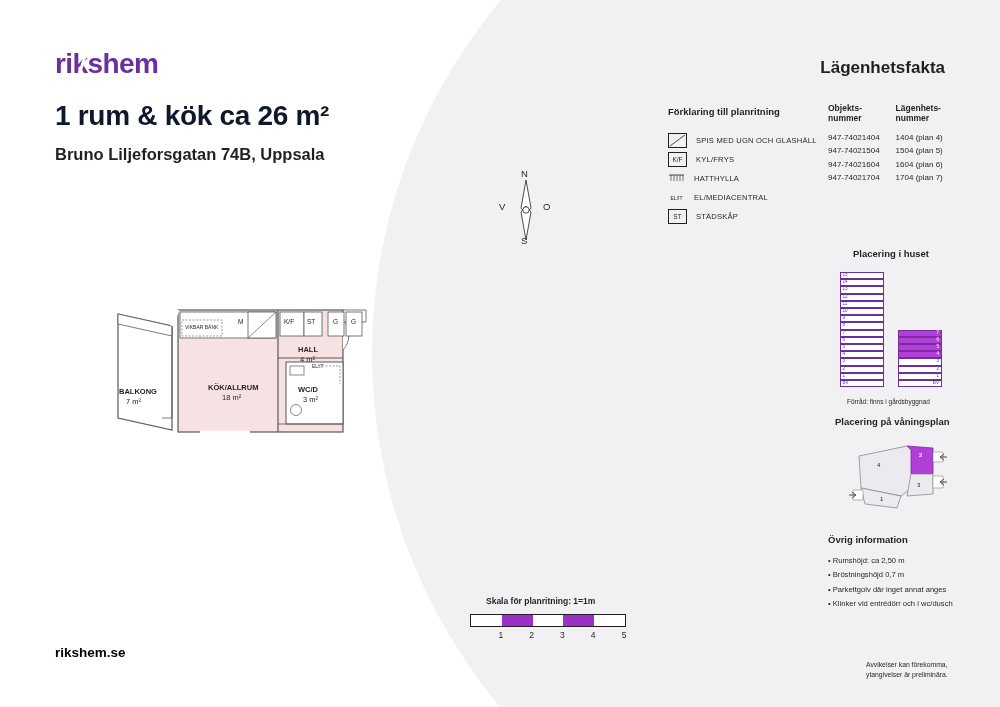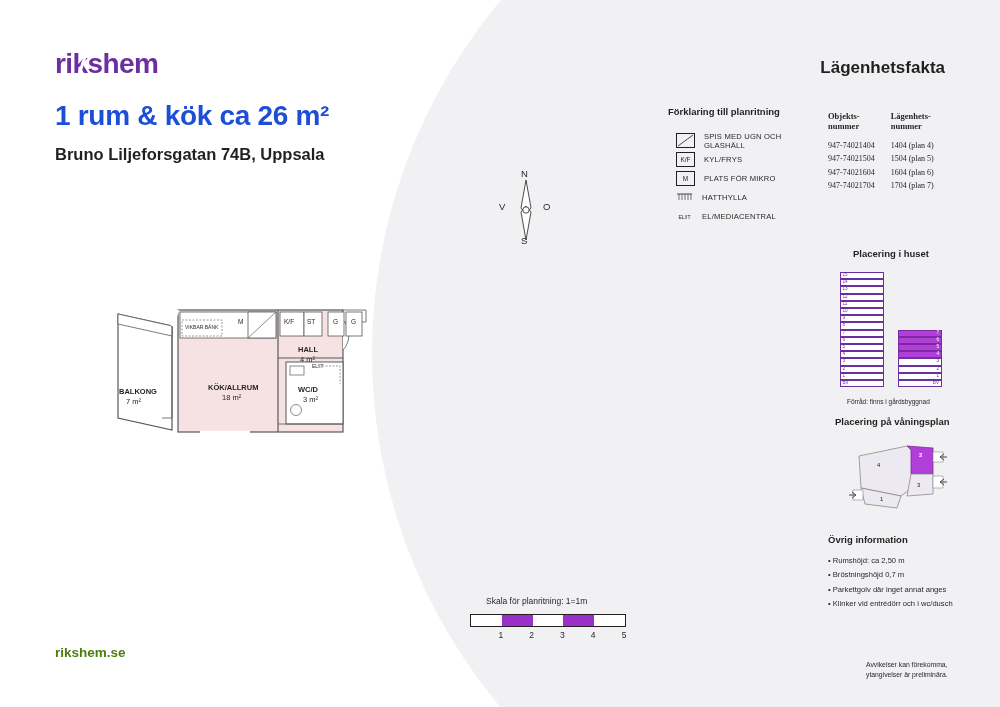--- a/index.html
+++ b/index.html
@@ -44,70 +44,70 @@
     width: 3px; height: 34px;
     background: #ffffff;
     transform: rotate(18deg);
   }
   h1.title {
     position: absolute;
     left: 55px; top: 100px;
     margin: 0;
     font-size: 28px;
     font-weight: bold;
-    color: #1d4ed8;
+    color: #0f172a;
     letter-spacing: -0.3px;
   }
   h2.subtitle {
     position: absolute;
     left: 55px; top: 145px;
     margin: 0;
     font-size: 16.5px;
     font-weight: bold;
     color: #231f20;
   }
   .footer-url {
     position: absolute;
     left: 55px; top: 645px;
     font-size: 13.5px;
     font-weight: bold;
-    color: #4d7c0f;
+    color: #000000;
   }
 
   
   .compass { position: absolute; left: 498px; top: 168px; width: 54px; height: 82px; }
   .compass .lbl { position: absolute; font-size: 9.5px; color: #231f20; }
   .compass .n { left: 23px; top: 0px; }
   .compass .s { left: 23px; top: 67px; }
   .compass .v { left: 1px; top: 33px; }
   .compass .o { left: 45px; top: 33px; }
   .compass .needle { position: absolute; left: 18px; top: 12px; }
 
   
   .plan { position: absolute; left: 100px; top: 300px; width: 310px; height: 170px; }
   .plan .txt { position: absolute; font-size: 7.5px; color: #231f20; text-align: center; }
   .rm-name { font-weight: bold; }
 
   
   .legend { position: absolute; left: 668px; top: 106px; width: 150px; }
   .legend-title { font-size: 9.5px; font-weight: bold; margin-bottom: 14px; }
-  .legend-row { display: flex; align-items: center; height: 19px; margin-left: 8px; }
+  .legend-row { display: flex; align-items: center; height: 19px; }
   .legend-sym {
     width: 17px; height: 13px; margin-right: 9px; flex: 0 0 17px;
     position: relative;
     font-size: 6.5px; color: #231f20;
     display: flex; align-items: center; justify-content: center;
   }
   .legend-lbl { font-size: 7.6px; letter-spacing: 0.2px; }
   .box-solid { border: 0.8px solid #231f20; }
   .box-dash { border: 0.8px dashed #231f20; }
   .box-dot-bottom { border-bottom: 0.8px dotted #231f20; width: 17px; height: 10px;}
 
   
-  .objtable { position: absolute; left: 826px; top: 110px; font-size: 8px; font-family: Liberation Serif, serif; }
+  .objtable { position: absolute; left: 826px; top: 102px; font-size: 8px; }
   .objtable th {
     text-align: left; font-size: 8.5px; font-weight: bold; padding: 0 14px 7px 0;
     vertical-align: top; line-height: 1.15;
   }
   .objtable td { padding: 0 14px 2.5px 0; font-size: 8px; white-space: nowrap; margin-top: 28px; }
 
   
   .panel-head {
     position: absolute; font-size: 9.5px; font-weight: bold; color: #231f20;
   }
@@ -123,21 +123,21 @@
   .bullets { position: absolute; left: 828px; top: 554px; font-size: 7.6px; line-height: 1.9; }
   .bullets div::before { content: "• "; }
 
   .disclaimer {
     position: absolute; left: 866px; top: 660px; font-size: 6.8px; color: #231f20;
     line-height: 1.45;
   }
 
   
   .scale-title {
-    position: absolute; left: 486px; top: 596px; font-size: 8.5px; font-weight: normal;
+    position: absolute; left: 486px; top: 596px; font-size: 8.5px; font-weight: bold;
   }
   .scale-bar {
     position: absolute; left: 470px; top: 614px; width: 154px; height: 11px;
     border: 0.8px solid #231f20; display: flex; background: #fff;
   }
   .scale-bar div { flex: 1; height: 100%; }
   .scale-bar div.fill { background: #9b30c9; }
   .scale-nums {
     position: absolute; left: 470px; top: 630px; width: 154px; height: 12px;
   }
@@ -265,24 +265,20 @@
         </span>
         <span class="legend-lbl">SPIS MED UGN OCH GLASHÄLL</span>
       </div>
 
       <div class="legend-row">
         <span class="legend-sym box-solid">K/F</span>
         <span class="legend-lbl">KYL/FRYS</span>
       </div>
 
 
-      <div class="legend-row">
-        <span class="legend-sym box-solid">M</span>
-        <span class="legend-lbl">PLATS FÖR MIKRO</span>
-      </div>
 
 
       <div class="legend-row">
         <span class="legend-sym">
           <svg width="17" height="12" viewBox="0 0 17 12">
             <line x1="1" y1="2" x2="16" y2="2" stroke="#231f20" stroke-width="0.8"></line>
             <line x1="3" y1="2" x2="3" y2="8" stroke="#231f20" stroke-width="0.6"></line>
             <line x1="6" y1="2" x2="6" y2="8" stroke="#231f20" stroke-width="0.6"></line>
             <line x1="9" y1="2" x2="9" y2="8" stroke="#231f20" stroke-width="0.6"></line>
             <line x1="12" y1="2" x2="12" y2="8" stroke="#231f20" stroke-width="0.6"></line>
@@ -291,20 +287,24 @@
         </span>
         <span class="legend-lbl">HATTHYLLA</span>
       </div>
 
       <div class="legend-row">
         <span class="legend-sym" style="font-size:5px;">EL/IT</span>
         <span class="legend-lbl">EL/MEDIACENTRAL</span>
       </div>
 
 
+      <div class="legend-row">
+        <span class="legend-sym box-solid">ST</span>
+        <span class="legend-lbl">STÄDSKÅP</span>
+      </div>
     </div>
 
     <table class="objtable">
       <thead>
         <tr>
           <th>
             <span>Objekts-</span><br>
             <span>nummer</span>
           </th>
           <th>

